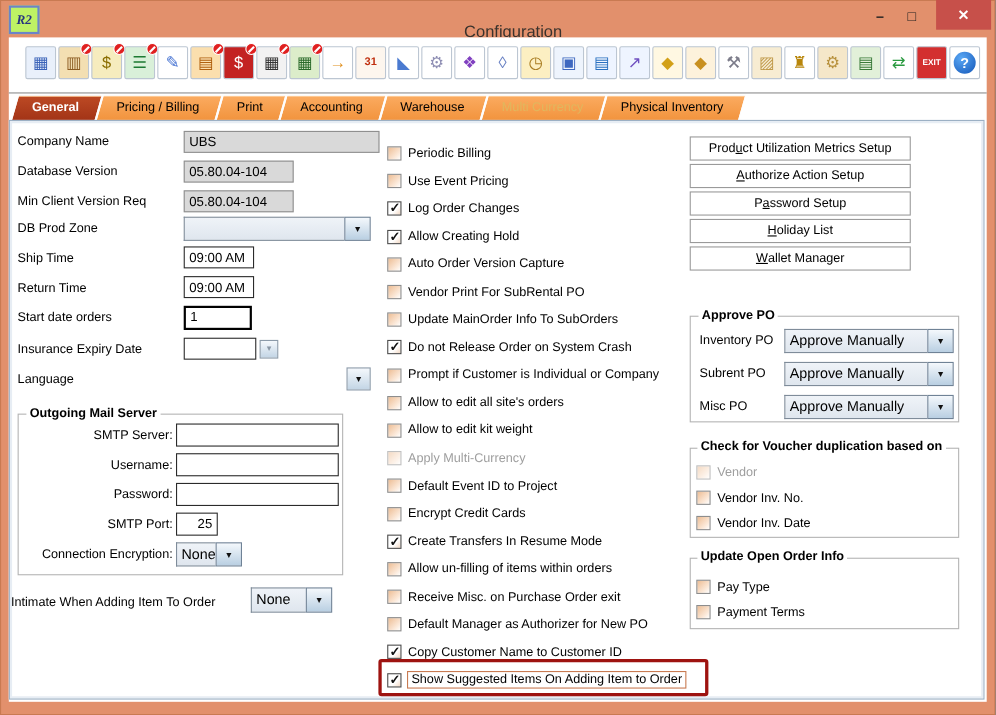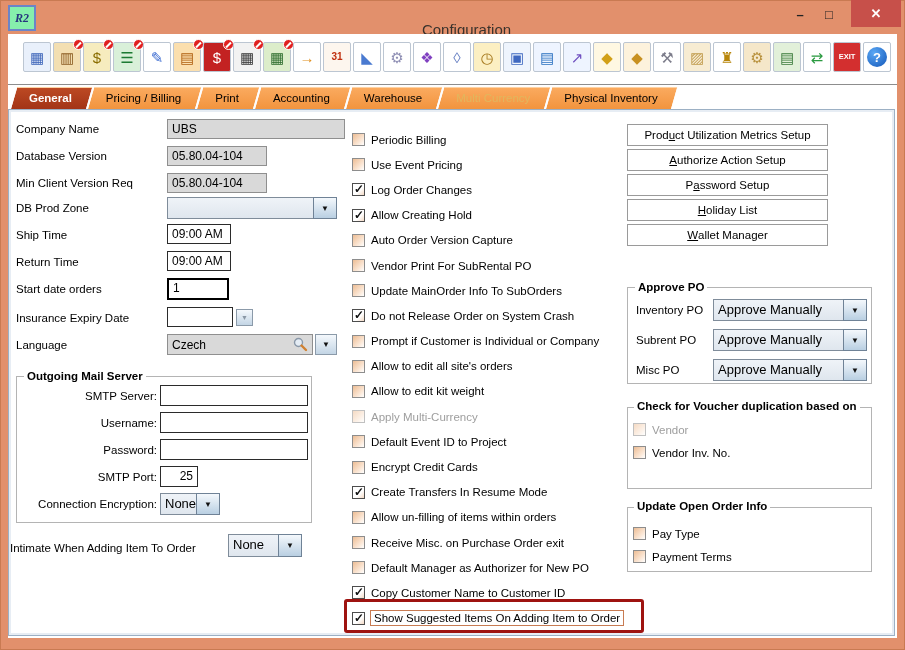--- a/index.html
+++ b/index.html
@@ -1,21 +1,21 @@
 <!DOCTYPE html>
 <html><head>
 <meta charset="utf-8">
 <style>
   html,body{margin:0;padding:0;background:#555;}
   #window{position:relative;width:905px;height:650px;background:#e2906c;
     font-family:"Liberation Sans",sans-serif;font-size:11.5px;color:#000;overflow:hidden;
     box-shadow:inset 0 0 0 1px #c97a52;}
   
   .titlebar{position:absolute;left:0;top:0;right:0;height:34px;}
-  .app-badge{position:absolute;left:8px;top:5px;width:24px;height:22px;background:#86efac;
+  .app-badge{position:absolute;left:8px;top:5px;width:24px;height:22px;background:#bef264;
     border:2px solid #6b84c8;color:#27357f;font:italic bold 12px "Liberation Serif",serif;
     display:flex;align-items:center;justify-content:center;}
   .title-text{position:absolute;left:0;right:0;top:21px;text-align:center;font-size:15px;color:#3a322c;margin-left:28px;}
   .win-btn{position:absolute;top:2px;width:26px;height:24px;display:flex;align-items:center;
     justify-content:center;font-size:13px;color:#222;cursor:default;}
   .win-min{right:92px;font-weight:bold;}
   .win-max{right:63px;}
   .win-close{position:absolute;right:4px;top:0;width:50px;height:27px;background:#c7504a;
     color:#fff;display:flex;align-items:center;justify-content:center;font-size:13px;font-weight:bold;}
   
@@ -280,27 +280,20 @@
     <div class="cbtn">▼</div>
   </div>
 
   <div class="ti" style="left:167px;top:224px;width:64px;height:20px">09:00 AM</div>
   <div class="ti" style="left:167px;top:251px;width:64px;height:20px">09:00 AM</div>
   <div class="ti focused" style="left:167px;top:278px;width:62px;height:22px">1</div>
 
   <div class="ti" style="left:167px;top:307px;width:66px;height:20px"></div>
   <div class="arrow-btn" style="left:236px;top:309px;width:17px;height:17px">▼</div>
 
-  <div class="ro lookup" style="left:167px;top:334px;width:146px;height:21px;display:flex">
-    <span class="lk-text">Czech</span>
-    <svg width="15" height="15" viewBox="0 0 15 15">
-      <circle cx="5.5" cy="5.5" r="4" fill="#e4ecf4" stroke="#8a98a8" stroke-width="1.4"></circle>
-      <line x1="8.5" y1="8.5" x2="13" y2="13" stroke="#d08030" stroke-width="2.4" stroke-linecap="round"></line>
-    </svg>
-  </div>
   <div class="arrow-btn" style="left:315px;top:334px;width:22px;height:21px;color:#111;font-size:8px">▼</div>
 
   <div class="group" style="left:16px;top:376px;width:296px;height:147px"></div>
   <span class="legend" style="left:24px;top:370px">Outgoing Mail Server</span>
 
   <span class="flabel" style="left:17px;top:386px;width:140px;text-align:right">SMTP Server:</span>
   <span class="flabel" style="left:17px;top:413px;width:140px;text-align:right">Username:</span>
   <span class="flabel" style="left:17px;top:440px;width:140px;text-align:right">Password:</span>
   <span class="flabel" style="left:17px;top:467px;width:140px;text-align:right">SMTP Port:</span>
   <span class="flabel" style="left:17px;top:494px;width:140px;text-align:right">Connection Encryption:</span>
@@ -463,20 +456,24 @@
   <span class="legend" style="left:634px;top:400px">Check for Voucher duplication based on</span>
   <div class="gcb-col" style="left:633px;top:418px">
     <div class="cb-row g disabled">
         <span class="cb-box" style="margin-left:0"></span>
         <span class="cb-label">Vendor</span>
       </div>
       <div class="cb-row g">
         <span class="cb-box" style="margin-left:0"></span>
         <span class="cb-label">Vendor Inv. No.</span>
       </div>
+      <div class="cb-row g">
+        <span class="cb-box" style="margin-left:0"></span>
+        <span class="cb-label">Vendor Inv. Date</span>
+      </div>
   </div>
 
   <div class="group" style="left:627px;top:507px;width:245px;height:65px"></div>
   <span class="legend" style="left:634px;top:500px">Update Open Order Info</span>
   <div class="gcb-col" style="left:633px;top:522px">
     <div class="cb-row g">
         <span class="cb-box" style="margin-left:0"></span>
         <span class="cb-label">Pay Type</span>
       </div>
       <div class="cb-row g">

